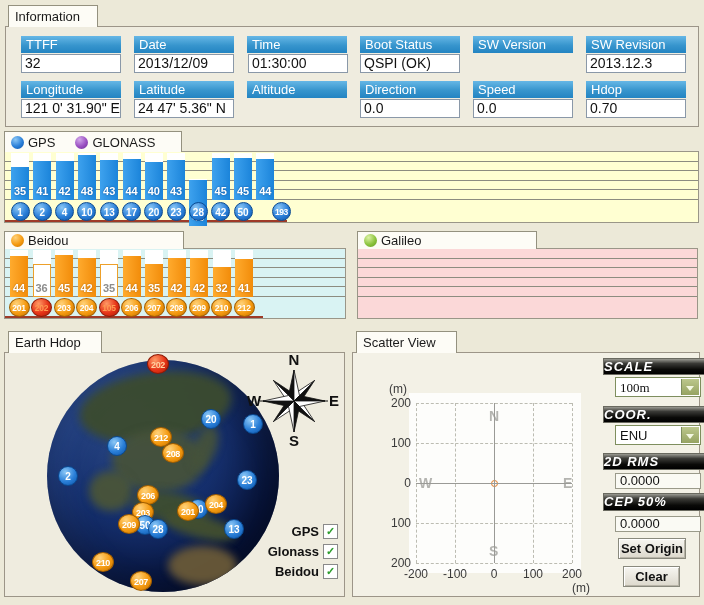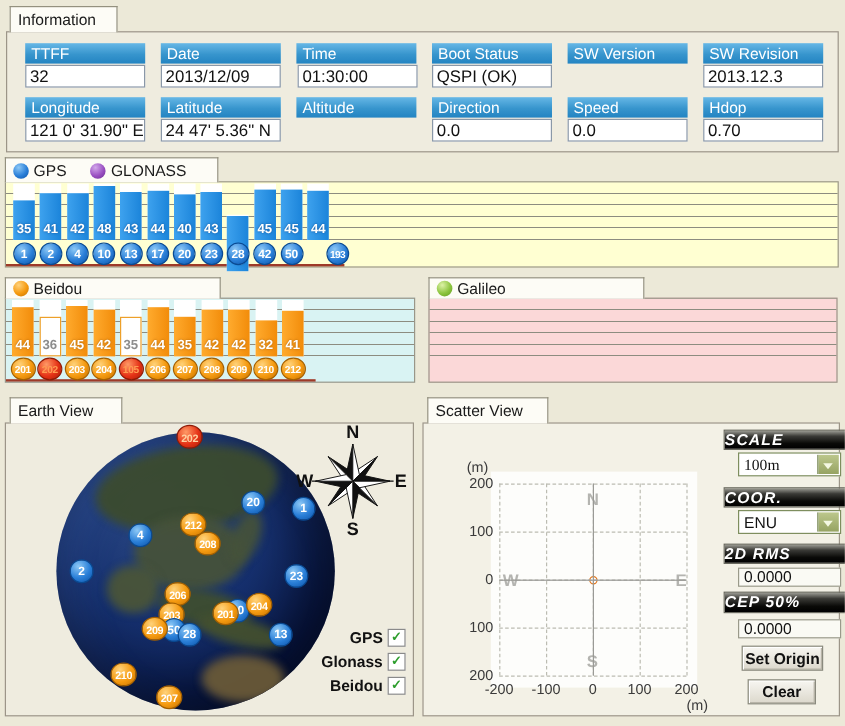--- a/index.html
+++ b/index.html
@@ -228,21 +228,21 @@
 
 <div class="tab" style="left:357px;top:231px;width:180px;height:18px;">
   <span class="legend-ball lb-green"></span>
   <span>Galileo</span>
 </div>
 <div class="chart" style="left:357px;top:248px;width:341px;height:71px;background:#fbd8d8;">
   <div class="grid"></div>
 </div>
 
 <div class="tab" style="left:8px;top:331px;width:94px;height:22px;">
-  <span>Earth View</span>
+  <span>Earth Hdop</span>
 </div>
 <div class="pbody" id="earth-body" style="left:4px;top:352px;width:341px;height:245px;">
   <div class="globe">
     <div class="blob" style="left:14%;top:5%;width:66%;height:30%;background:#3c4b2f;transform:rotate(-8deg);"></div>
     <div class="blob" style="left:28%;top:30%;width:40%;height:27%;background:#46523a;"></div>
     <div class="blob" style="left:18%;top:48%;width:19%;height:17%;background:#4a5538;"></div>
     <div class="blob" style="left:36%;top:57%;width:34%;height:13%;background:#3f4e30;transform:rotate(10deg);"></div>
     <div class="blob" style="left:50%;top:67%;width:32%;height:10%;background:#44502f;transform:rotate(14deg);"></div>
     <div class="blob" style="left:52%;top:80%;width:30%;height:17%;background:#6a5a38;"></div>
     <div class="blob" style="left:63%;top:28%;width:10%;height:20%;background:#45523a;transform:rotate(22deg);"></div>

